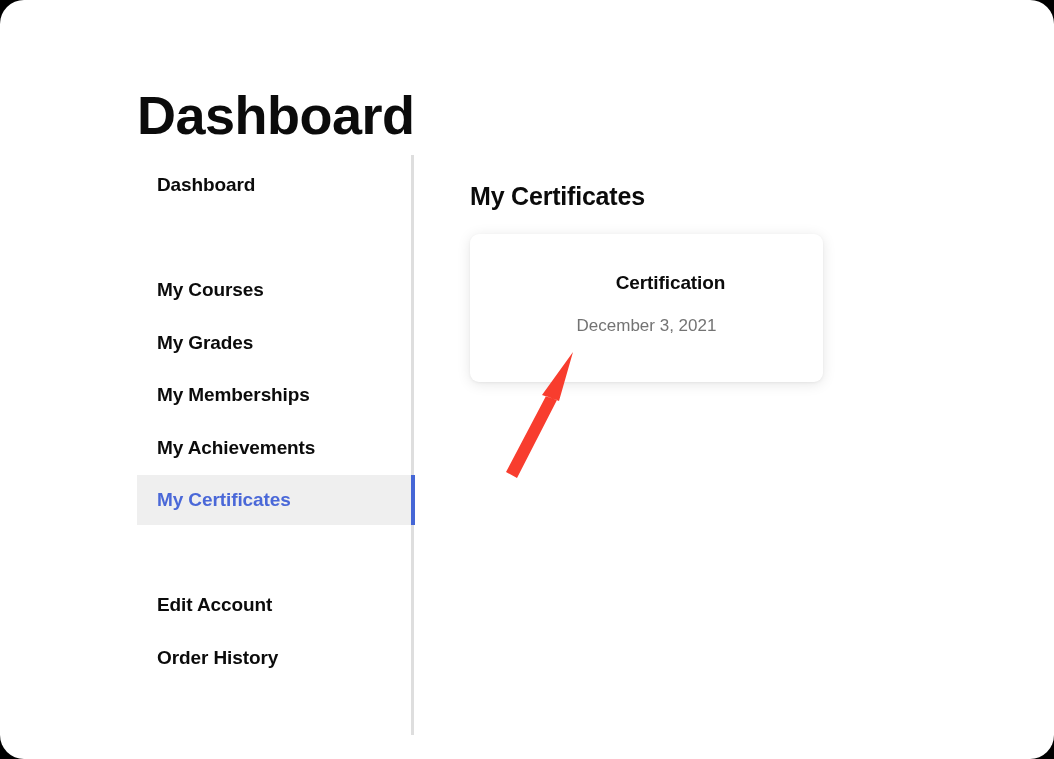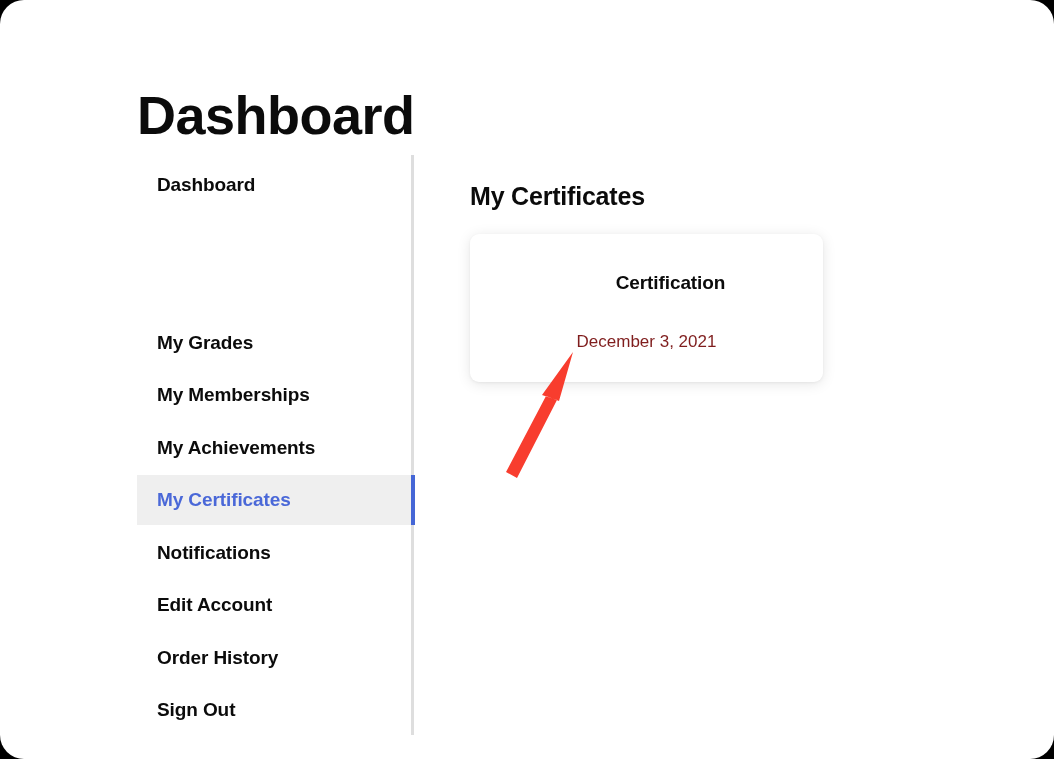--- a/index.html
+++ b/index.html
@@ -125,25 +125,25 @@
     font-family: "Liberation Sans", sans-serif;
     font-size: 19px;
     font-weight: 700;
     letter-spacing: -0.1px;
     color: #0b0b0b;
     white-space: nowrap;
     margin-left: 48px;
   }
 
   #certificate-date {
-    margin-top: 38px;
+    margin-top: 22px;
     font-family: "Liberation Sans", sans-serif;
     font-size: 17px;
     font-weight: 400;
-    color: #7f1d1d;
+    color: #737373;
     white-space: nowrap;
   }
 
   
   #annotation-arrow {
     position: absolute;
     left: 495px;
     top: 340px;
     width: 100px;
     height: 155px;
@@ -154,43 +154,40 @@
 <body>
 
 <div id="page">
 
   <h1 id="page-title">Dashboard</h1>
 
   <nav id="sidebar">
       <div class="nav-item" style="top: 0px;">
         <span class="nav-label">Dashboard</span>
       </div>
+      <div class="nav-item" style="top: 105px;">
+        <span class="nav-label">My Courses</span>
+      </div>
       <div class="nav-item" style="top: 157.5px;">
         <span class="nav-label">My Grades</span>
       </div>
       <div class="nav-item" style="top: 210px;">
         <span class="nav-label">My Memberships</span>
       </div>
       <div class="nav-item" style="top: 262.5px;">
         <span class="nav-label">My Achievements</span>
       </div>
       <div class="nav-item active" style="top: 315px;">
         <span class="nav-label">My Certificates</span>
       </div>
-      <div class="nav-item" style="top: 367.5px;">
-        <span class="nav-label">Notifications</span>
-      </div>
       <div class="nav-item" style="top: 420px;">
         <span class="nav-label">Edit Account</span>
       </div>
       <div class="nav-item" style="top: 472.5px;">
         <span class="nav-label">Order History</span>
-      </div>
-      <div class="nav-item" style="top: 525px;">
-        <span class="nav-label">Sign Out</span>
       </div>
     </nav>
 
   <div id="sidebar-divider" style="background: rgb(222, 222, 222);"></div>
   <div id="active-indicator" style="top: 475px; background: rgb(69, 102, 214);"></div>
 
   <h2 id="content-heading">My Certificates</h2>
 
   <div id="certificate-card">
     <div id="certificate-title">Certification</div>

